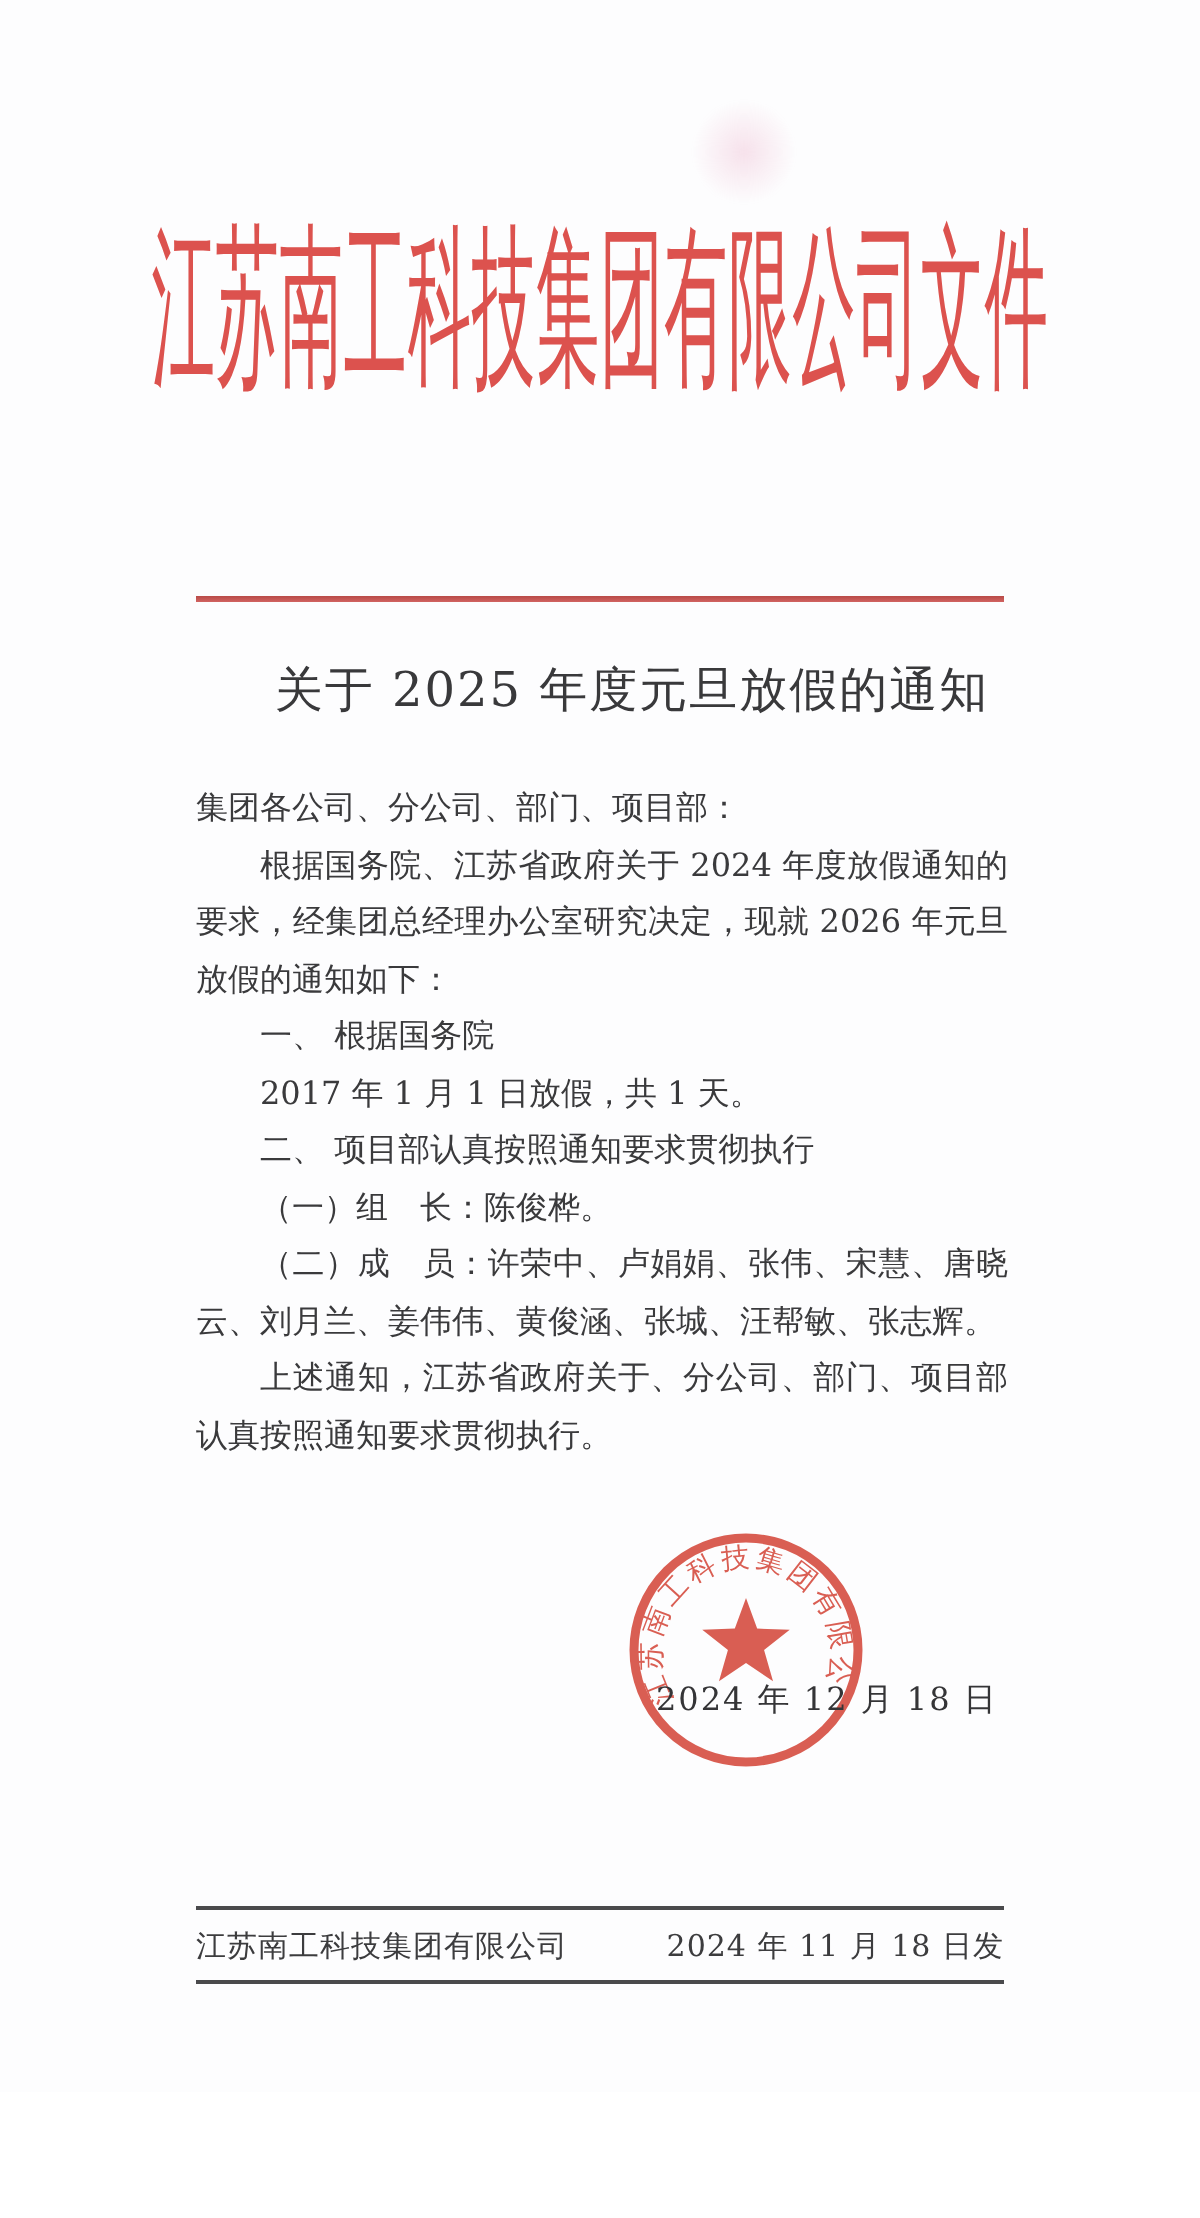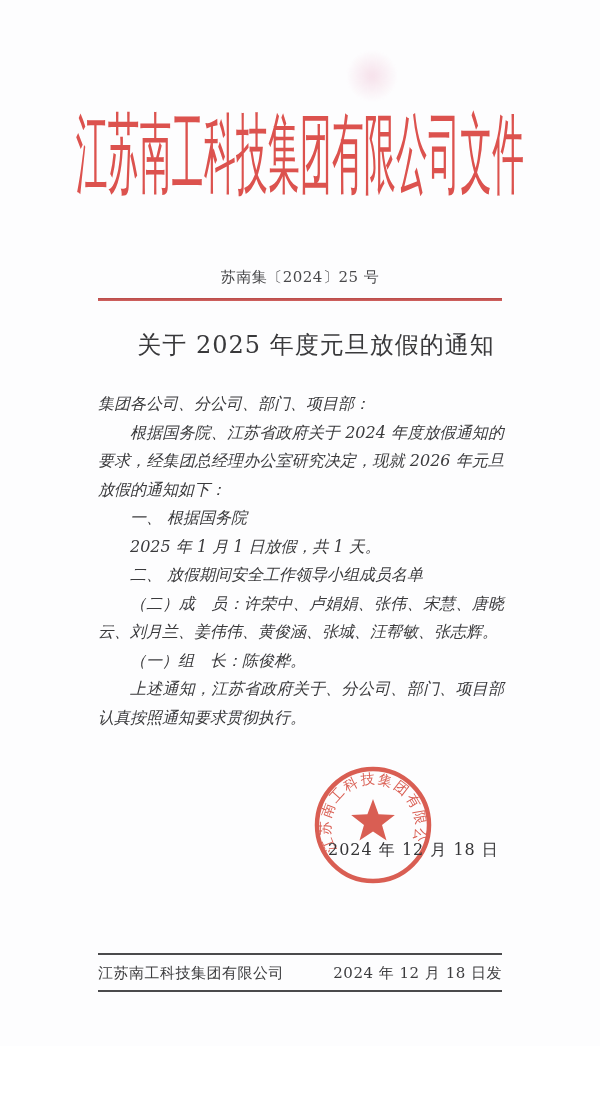--- a/index.html
+++ b/index.html
@@ -82,21 +82,21 @@
   .body-text {
     position: absolute;
     top: 390px;
     left: 98px;
     width: 406px;
     font-size: 16px;
     line-height: 28.5px;
     text-align: justify;
     color: #3a3a3c;
   }
-  .body-text p { margin: 0; text-indent: 2em; font-style: italic; }
+  .body-text p { margin: 0; text-indent: 2em; }
   .body-text p.salutation { text-indent: 0; }
   .seal {
     position: absolute;
     left: 307px;
     top: 760px;
     width: 132px;
     height: 132px;
     opacity: 0.88;
     filter: blur(0.3px);
     z-index: 1;
@@ -136,53 +136,52 @@
 </style>
 </head>
 <body>
 
 <div class="page">
 
   <div class="smudge"></div>
 
   <h1 class="red-head">江苏南工科技集团有限公司文件</h1>
 
-  <div class="doc-number">苏南集〔2024〕25 号</div>
 
   <div class="red-rule"></div>
 
   <h2 class="notice-title">关于 2025 年度元旦放假的通知</h2>
 
   <div class="body-text">
     <p class="salutation">集团各公司、分公司、部门、项目部：</p>
     <p>根据国务院、江苏省政府关于 2024 年度放假通知的要求，经集团总经理办公室研究决定，现就 2026 年元旦放假的通知如下：</p>
     <p>一、 根据国务院</p>
-    <p>2025 年 1 月 1 日放假，共 1 天。</p>
-    <p>二、 放假期间安全工作领导小组成员名单</p>
+    <p>2017 年 1 月 1 日放假，共 1 天。</p>
+    <p>二、 项目部认真按照通知要求贯彻执行</p>
+    <p>（一）组　长：陈俊桦。</p>
     <p>（二）成　员：许荣中、卢娟娟、张伟、宋慧、唐晓云、刘月兰、姜伟伟、黄俊涵、张城、汪帮敏、张志辉。</p>
-    <p>（一）组　长：陈俊桦。</p>
     <p>上述通知，江苏省政府关于、分公司、部门、项目部认真按照通知要求贯彻执行。</p>
   </div>
 
   <svg class="seal" viewBox="0 0 132 132" xmlns="http://www.w3.org/2000/svg">
     <defs>
       <path id="sealArc" d="M 29.8 89.7 A 43 43 0 1 1 102.2 89.7" fill="none"></path>
     </defs>
     <circle cx="66" cy="65" r="56" fill="none" stroke="#d5493c" stroke-width="4.5"></circle>
     <path d="M 66 39 L 71.58 54.31 L 87.87 54.89 L 75.03 64.94 L 79.52 80.61 L 66 71.5 L 52.48 80.61 L 56.97 64.94 L 44.13 54.89 L 60.41 54.31 Z" fill="#d5493c"></path>
     <text font-size="14" letter-spacing="2" fill="#d5493c" font-family="DejaVu Serif, Liberation Serif, serif">
       <textPath href="#sealArc">江苏南工科技集团有限公司</textPath>
     </text>
   </svg>
 
   <div class="sign-date">2024 年 12 月 18 日</div>
 
   <div class="footer-rule top"></div>
   <div class="footer-row">
     <span>江苏南工科技集团有限公司</span>
-    <span>2024 年 12 月 18 日发</span>
+    <span>2024 年 11 月 18 日发</span>
   </div>
   <div class="footer-rule bottom"></div>
 
   <div class="paper-edge"></div>
   <div class="below-paper"></div>
 
 </div>
 
 </body></html>

